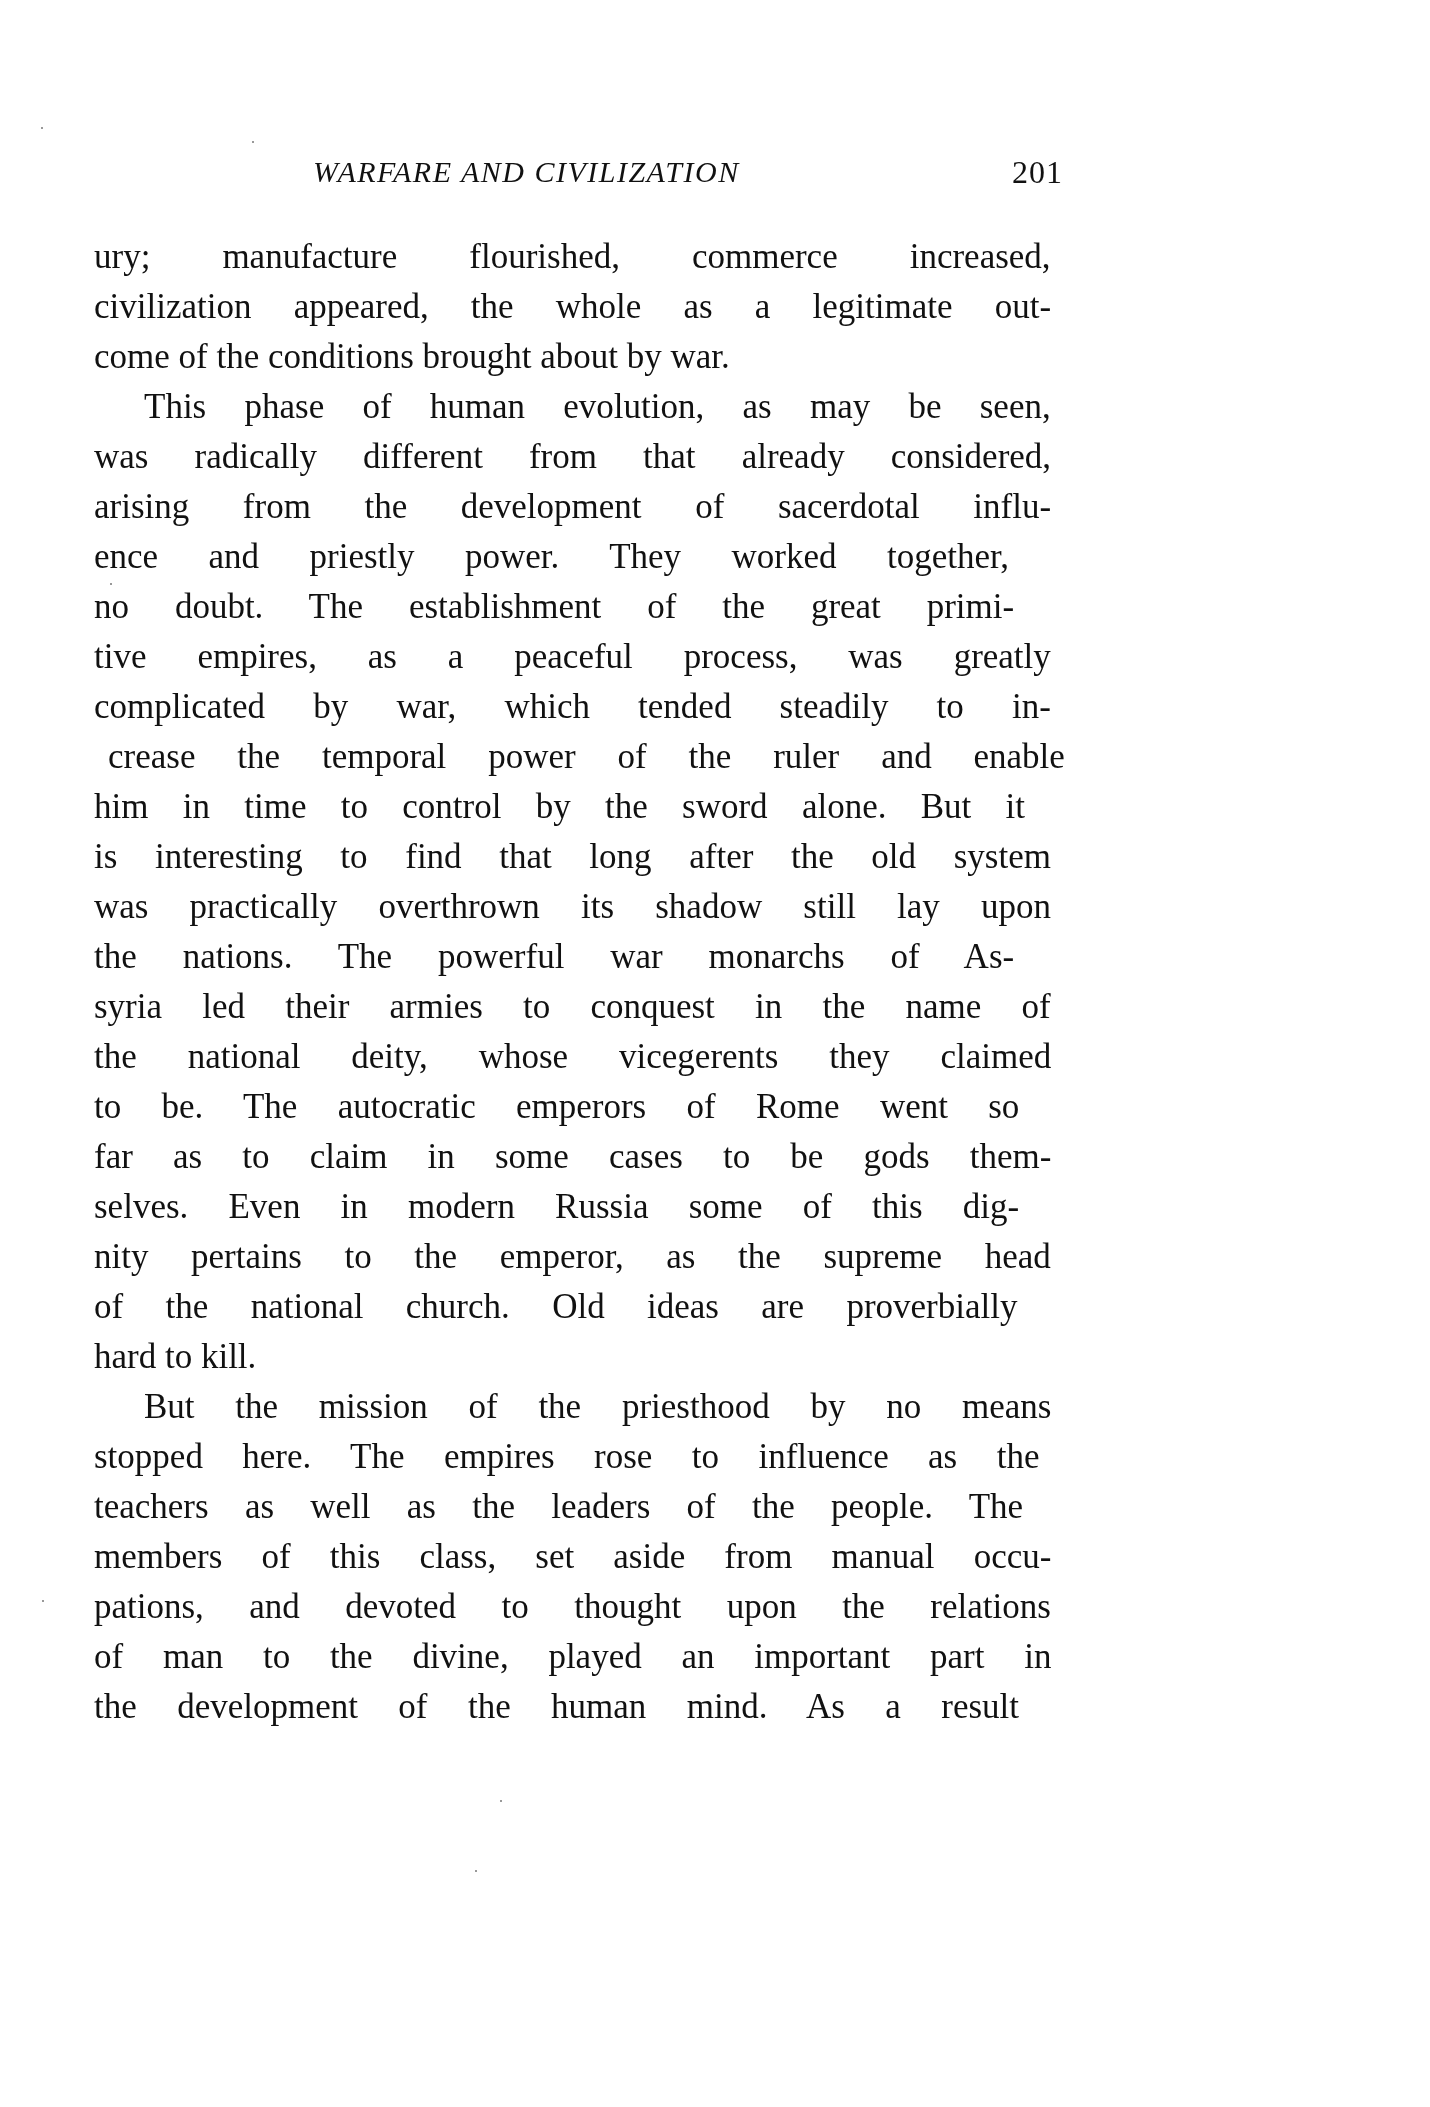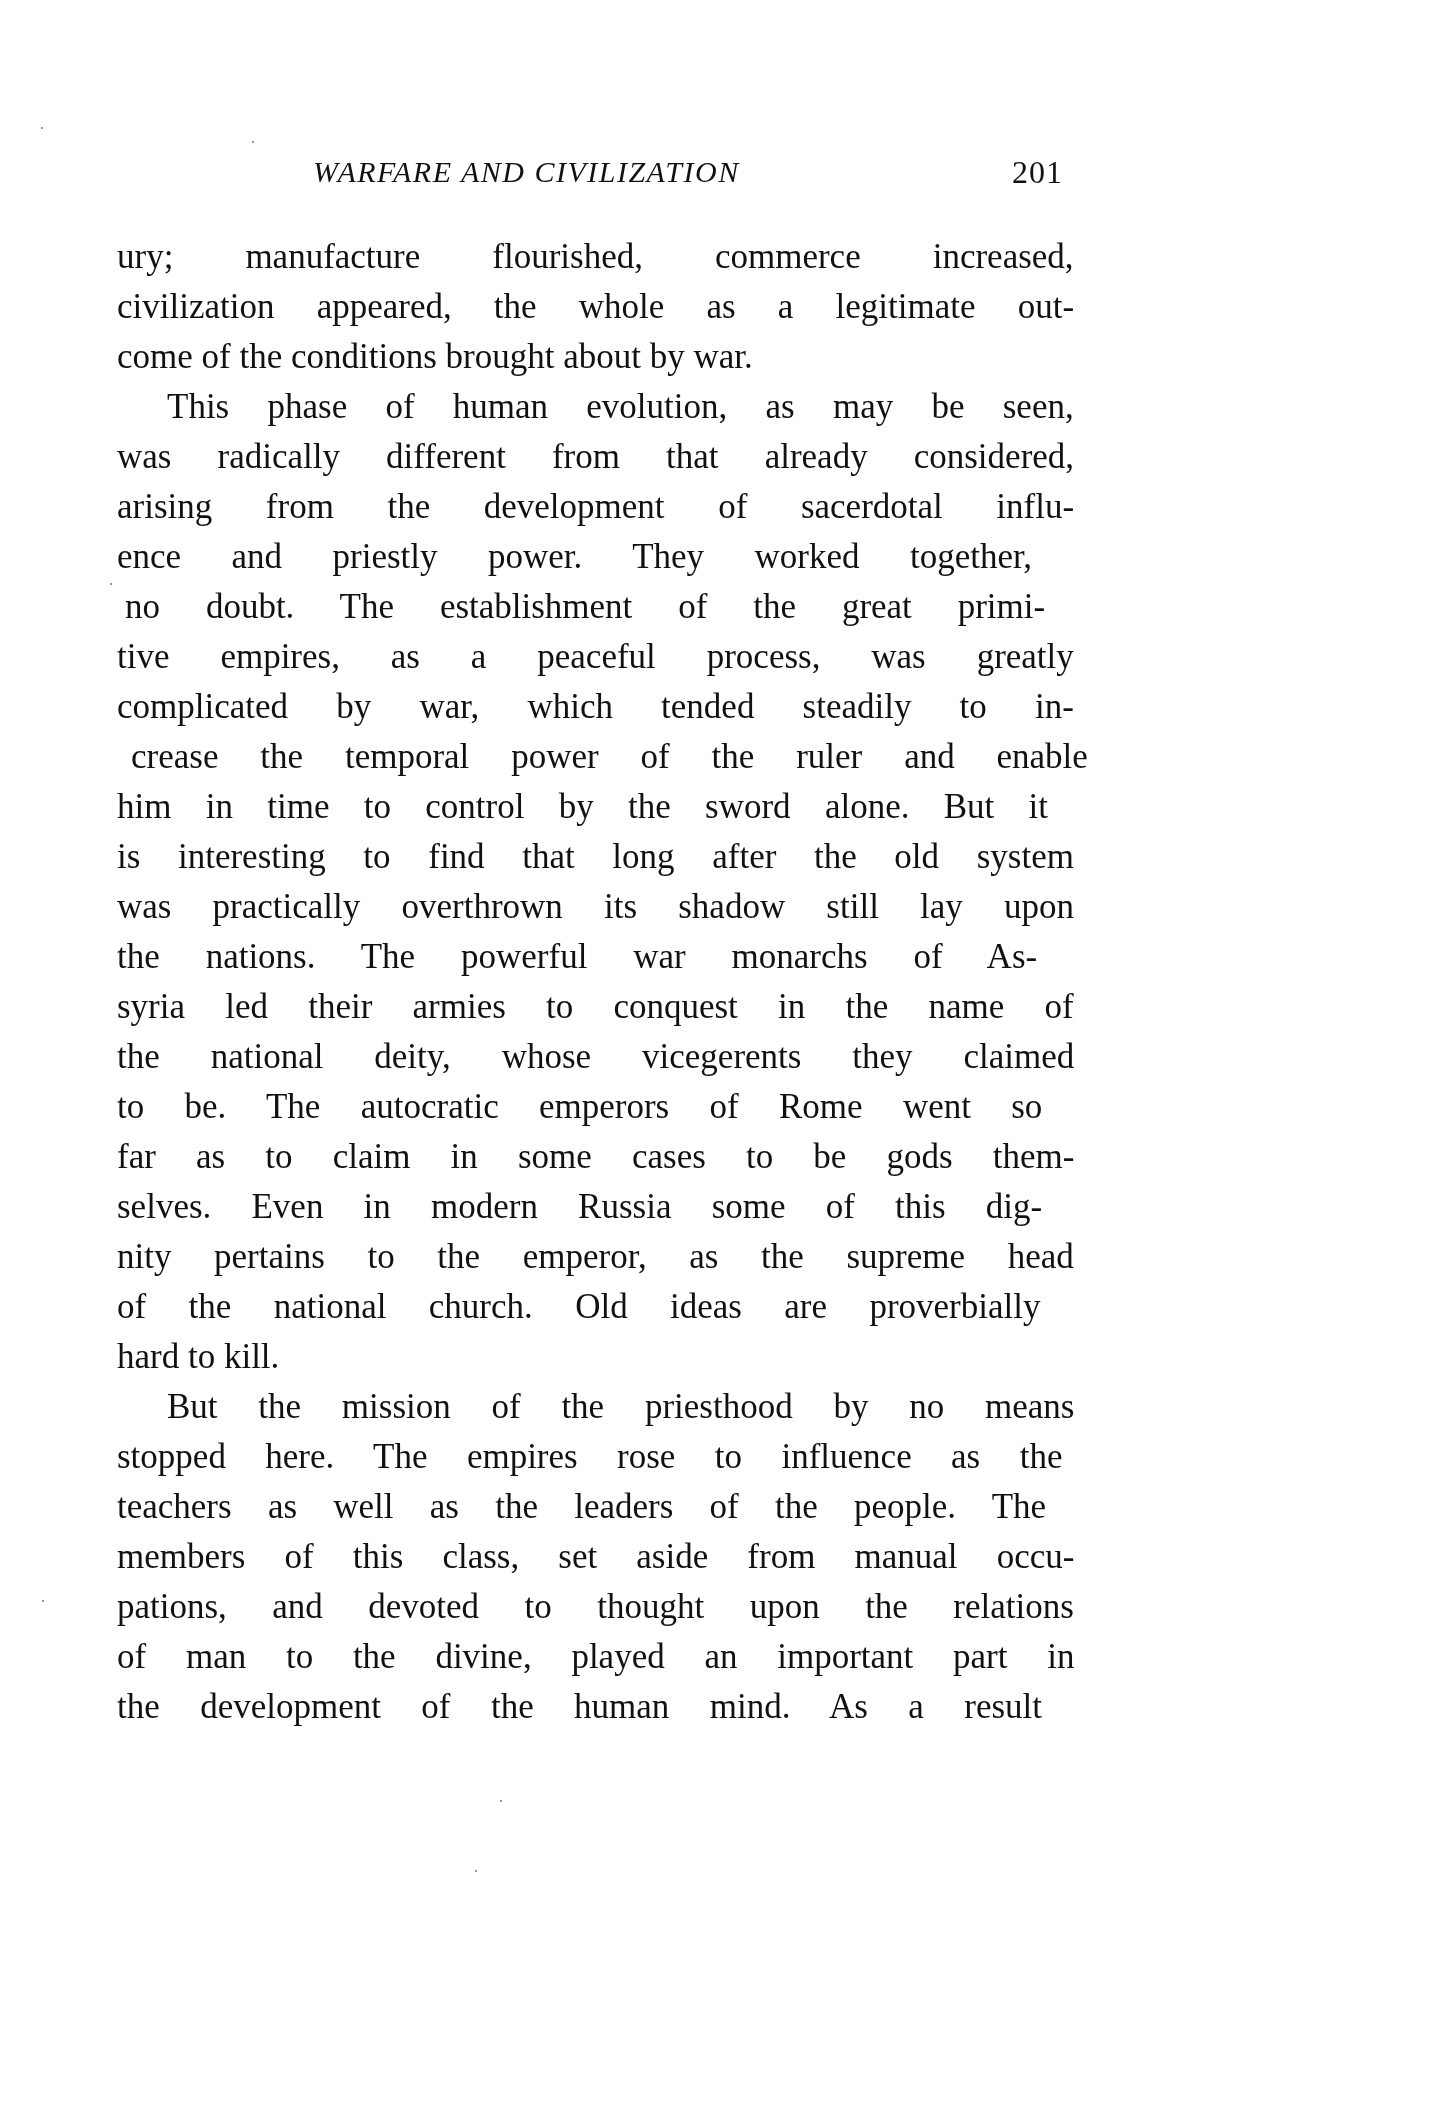--- a/index.html
+++ b/index.html
@@ -41,21 +41,21 @@
   .page-number {
     position: absolute;
     right: 0;
     top: 0;
     font-size: 32px;
     line-height: 44px;
     letter-spacing: 1px;
   }
   .body-text {
     position: absolute;
-    left: 117px;
+    left: 94px;
     top: 232px;
     width: 957px;
   }
   .line {
     display: block;
     height: 50px;
     line-height: 50px;
     font-size: 35px;
     text-align: justify;
     text-align-last: justify;
@@ -90,21 +90,21 @@
       <div class="paragraph">
         <span class="line" style="display: block; word-spacing: 63.25px; text-align-last: left;">ury; manufacture flourished, commerce increased,</span>
         <span class="line" style="display: block; word-spacing: 33.4286px; text-align-last: left;">civilization appeared, the whole as a legitimate out-</span>
         <span class="line last">come of the conditions brought about by war.</span>
       </div>
       <div class="paragraph">
         <span class="line indent" style="display: block; word-spacing: 29.5px; text-align-last: left;">This phase of human evolution, as may be seen,</span>
         <span class="line" style="display: block; word-spacing: 37.3333px; text-align-last: left;">was radically different from that already considered,</span>
         <span class="line" style="display: block; word-spacing: 44.8333px; text-align-last: left;">arising from the development of sacerdotal influ-</span>
         <span class="line" style="display: block; word-spacing: 41.7143px; text-align-last: left;">ence and priestly power.  They worked together,</span>
-        <span class="line" style="display: block; word-spacing: 37.125px; text-align-last: left; margin-left: 8px;">no doubt.  The establishment of the great primi-</span>
+        <span class="line" style="display: block; word-spacing: 37.125px; text-align-last: left;">no doubt.  The establishment of the great primi-</span>
         <span class="line" style="display: block; word-spacing: 42.1429px; text-align-last: left;">tive empires, as a peaceful process, was greatly</span>
         <span class="line" style="display: block; word-spacing: 39.4286px; text-align-last: left;">complicated by war, which tended steadily to in-</span>
         <span class="line" style="display: block; word-spacing: 33.125px; text-align-last: left; margin-left: 14px;">crease the temporal power of the ruler and enable</span>
         <span class="line" style="display: block; word-spacing: 25.5455px; text-align-last: left;">him in time to control by the sword alone.  But it</span>
         <span class="line" style="display: block; word-spacing: 28.8889px; text-align-last: left;">is interesting to find that long after the old system</span>
         <span class="line" style="display: block; word-spacing: 32.4286px; text-align-last: left;">was practically overthrown its shadow still lay upon</span>
         <span class="line" style="display: block; word-spacing: 37.125px; text-align-last: left;">the nations.  The powerful war monarchs of As-</span>
         <span class="line" style="display: block; word-spacing: 31.4444px; text-align-last: left;">syria led their armies to conquest in the name of</span>
         <span class="line" style="display: block; word-spacing: 42.1667px; text-align-last: left;">the national deity, whose vicegerents they claimed</span>
         <span class="line" style="display: block; word-spacing: 31.5556px; text-align-last: left;">to be.  The autocratic emperors of Rome went so</span>

